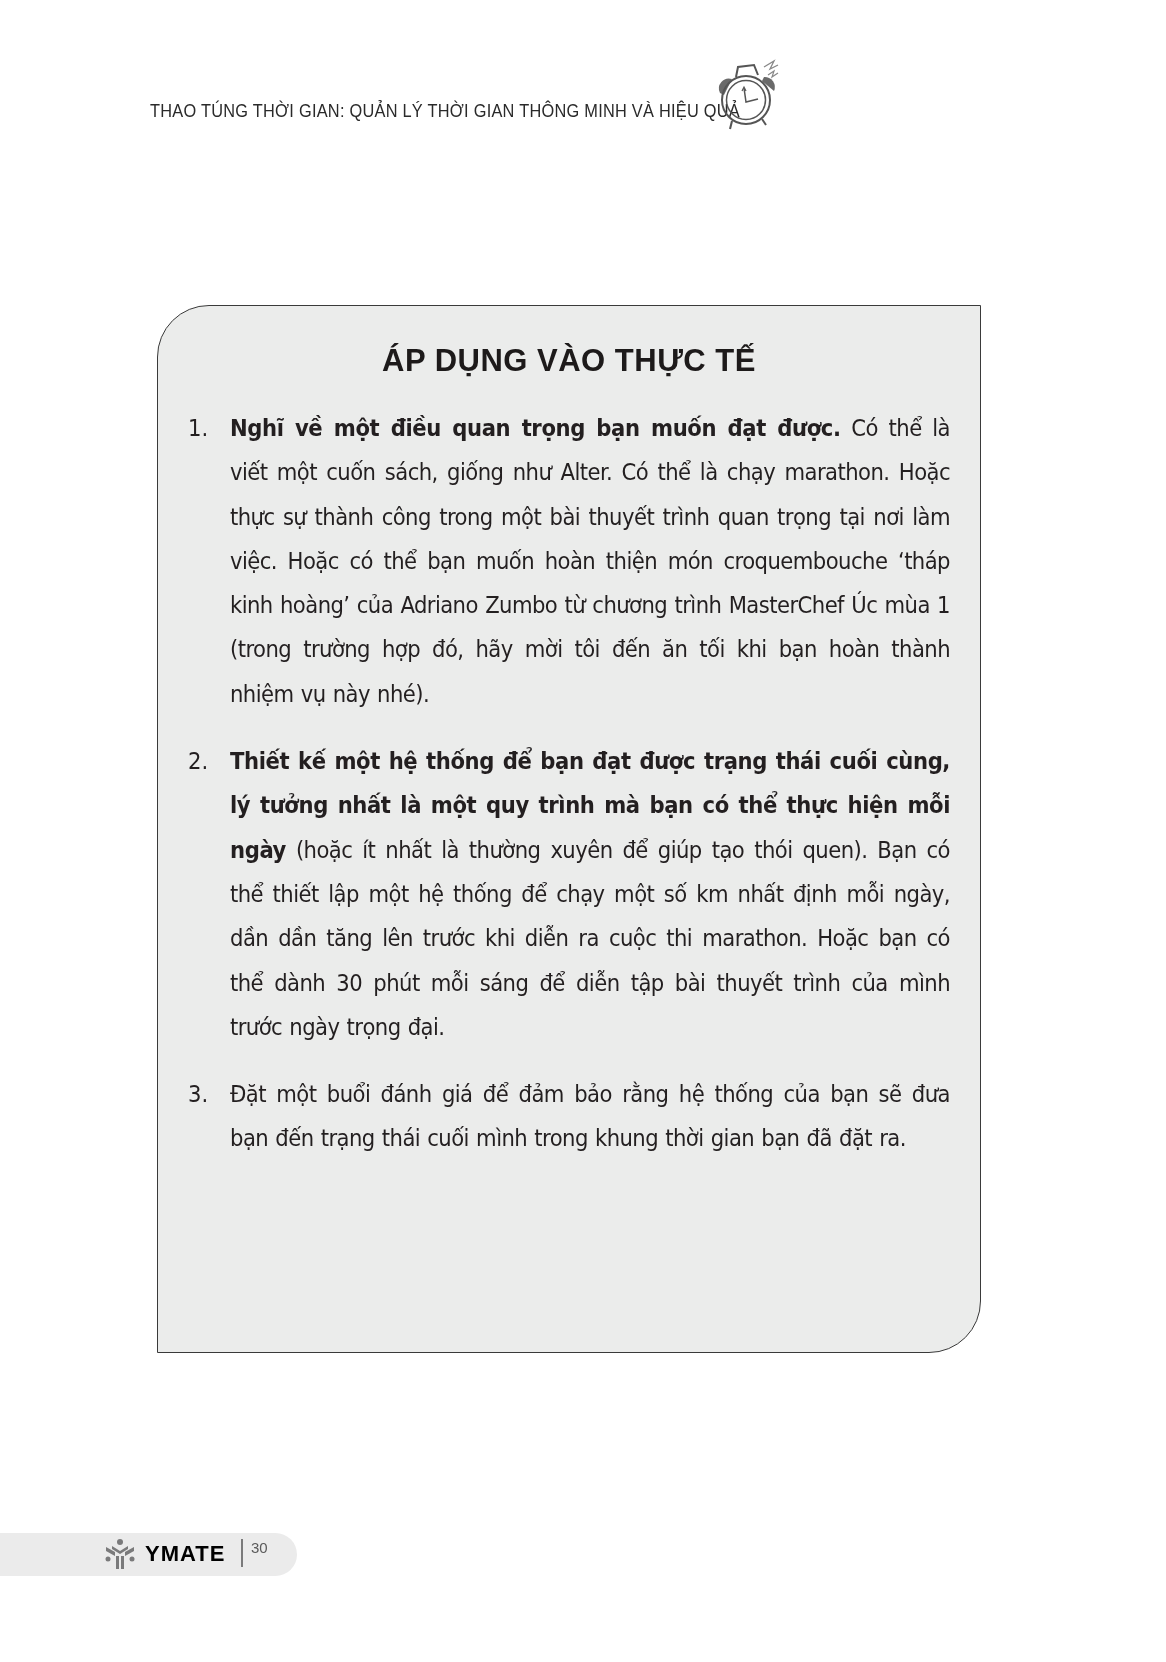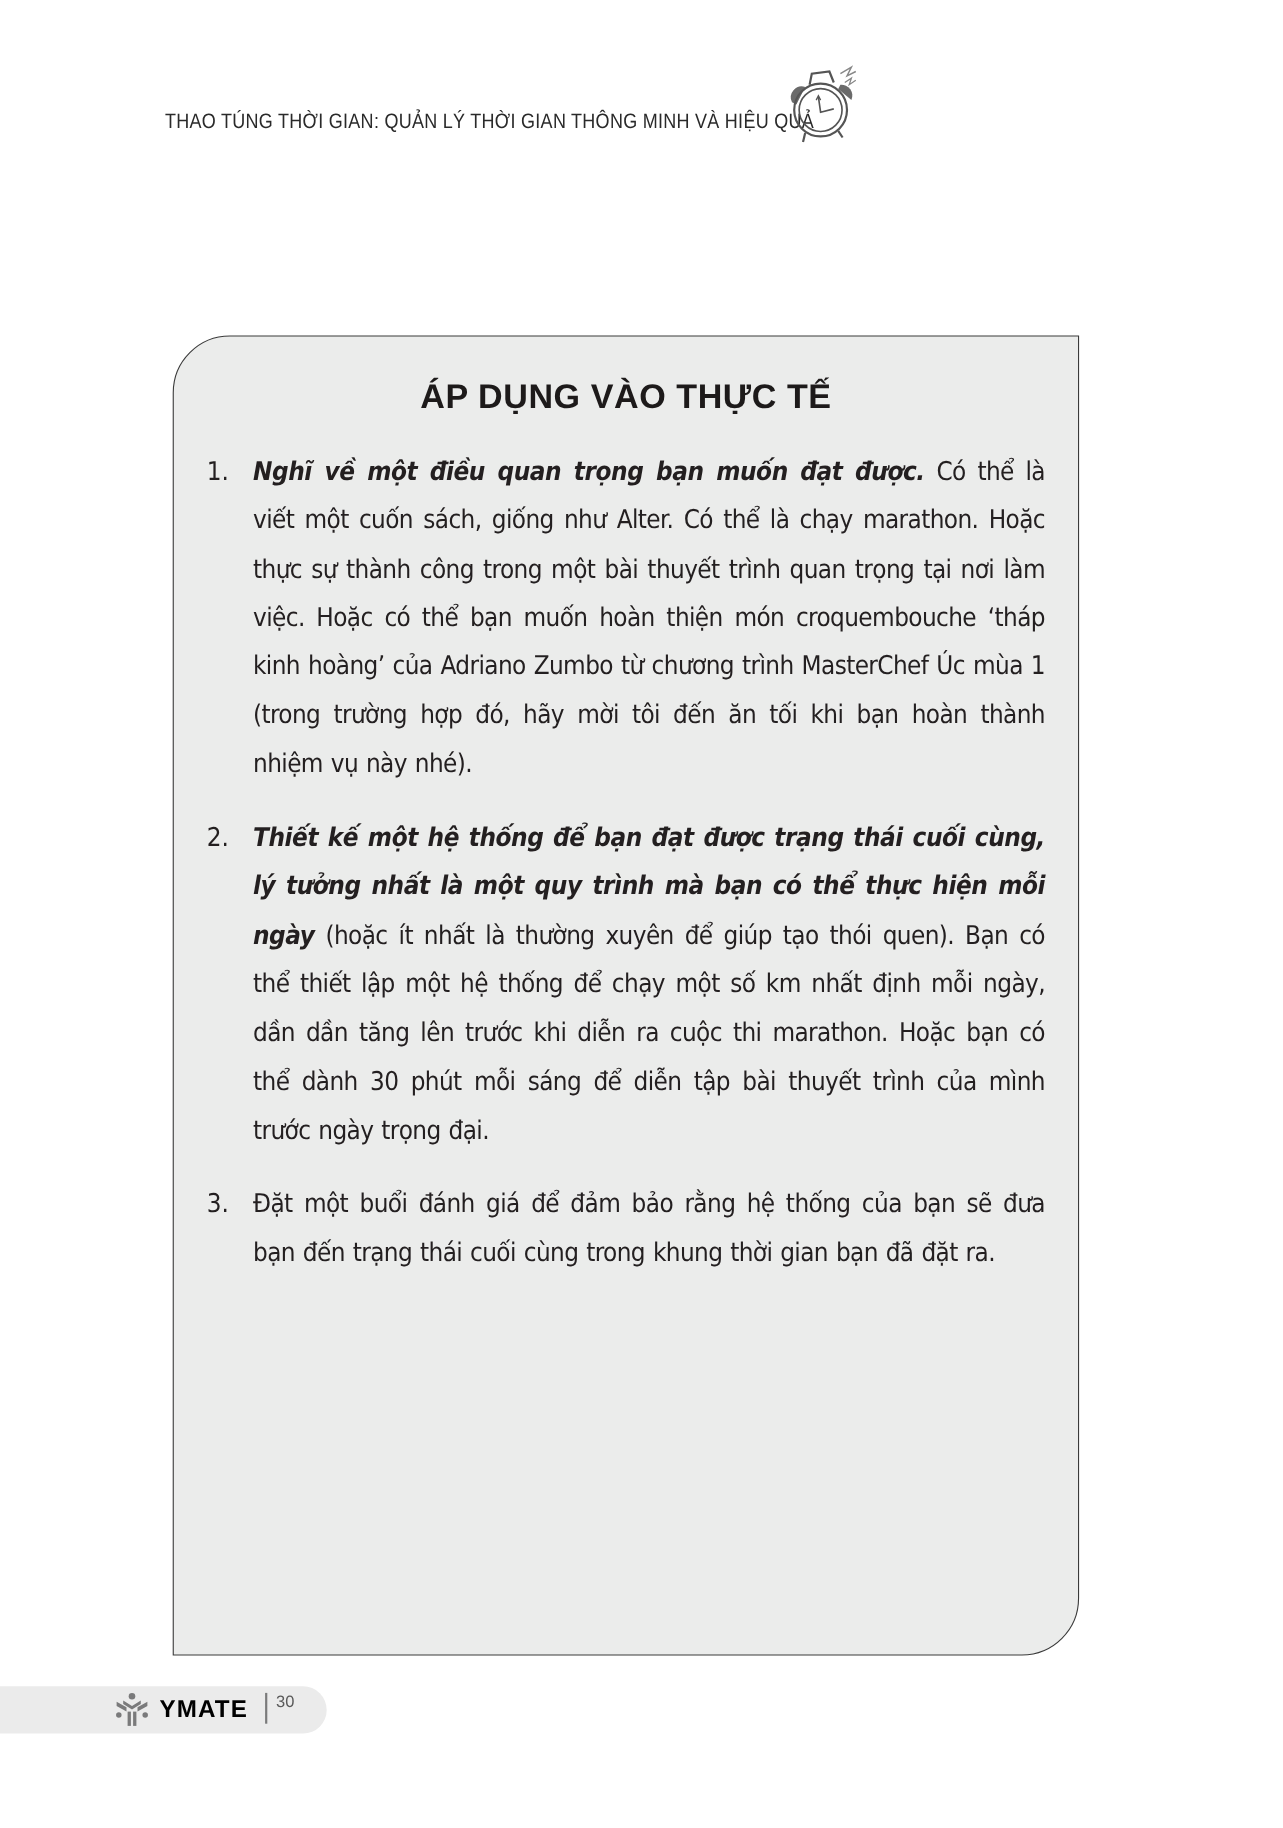--- a/index.html
+++ b/index.html
@@ -33,21 +33,21 @@
       left: 712px;
       top: 55px;
       width: 70px;
       height: 80px;
     }
     .box {
       position: absolute;
       left: 157px;
       top: 305px;
       width: 824px;
-      height: 1200px;
+      height: 1048px;
       background: #ebeceb;
       border: 1.5px solid #3a3a3a;
       border-top-left-radius: 52px;
       border-bottom-right-radius: 52px;
       box-sizing: border-box;
     }
     .box-title {
       position: absolute;
       left: 0;
       right: 0;
@@ -86,21 +86,20 @@
       font-weight: 400;
     }
     .item .text {
       display: block;
       letter-spacing: -0.55px;
       word-spacing: 1px;
     }
     .item .lead {
       font-weight: 700;
       letter-spacing: -0.4px;
-      font-style: italic;
     }
     .footer-pill {
       position: absolute;
       left: 0;
       top: 1533px;
       width: 297px;
       height: 43px;
       background: #ebebeb;
       border-top-right-radius: 22px;
       border-bottom-right-radius: 22px;
@@ -170,21 +169,21 @@
     <li class="item">
       <span class="num">1.</span>
       <span class="text"><span class="lead">Nghĩ về một điều quan trọng bạn muốn đạt được.</span><span> Có thể là viết một cuốn sách, giống như Alter. Có thể là chạy marathon. Hoặc thực sự thành công trong một bài thuyết trình quan trọng tại nơi làm việc. Hoặc có thể bạn muốn hoàn thiện món croquembouche ‘tháp kinh hoàng’ của Adriano Zumbo từ chương trình MasterChef Úc mùa 1 (trong trường hợp đó, hãy mời tôi đến ăn tối khi bạn hoàn thành nhiệm vụ này nhé).</span></span>
     </li>
     <li class="item">
       <span class="num">2.</span>
       <span class="text"><span class="lead">Thiết kế một hệ thống để bạn đạt được trạng thái cuối cùng, lý tưởng nhất là một quy trình mà bạn có thể thực hiện mỗi ngày</span><span> (hoặc ít nhất là thường xuyên để giúp tạo thói quen). Bạn có thể thiết lập một hệ thống để chạy một số km nhất định mỗi ngày, dần dần tăng lên trước khi diễn ra cuộc thi marathon. Hoặc bạn có thể dành 30 phút mỗi sáng để diễn tập bài thuyết trình của mình trước ngày trọng đại.</span></span>
     </li>
     <li class="item">
       <span class="num">3.</span>
-      <span class="text"><span class="lead"></span><span>Đặt một buổi đánh giá để đảm bảo rằng hệ thống của bạn sẽ đưa bạn đến trạng thái cuối cùng trong khung thời gian bạn đã đặt ra.</span></span>
+      <span class="text"><span class="lead"></span><span>Đặt một buổi đánh giá để đảm bảo rằng hệ thống của bạn sẽ đưa bạn đến trạng thái cuối mình trong khung thời gian bạn đã đặt ra.</span></span>
     </li>
   </ol>
 </div>
 
 <div class="footer-pill"></div>
 <svg class="footer-logo" viewBox="0 0 34 32">
   <circle cx="17" cy="4" r="3" fill="#7a7a7b"></circle>
   <path d="M3 9 L12 14 L12 18 L3 13 Z" fill="#7a7a7b"></path>
   <path d="M31 9 L22 14 L22 18 L31 13 Z" fill="#7a7a7b"></path>
   <path d="M9 8 L17 13 L25 8 L25 11 L17 16 L9 11 Z" fill="#7a7a7b"></path>

